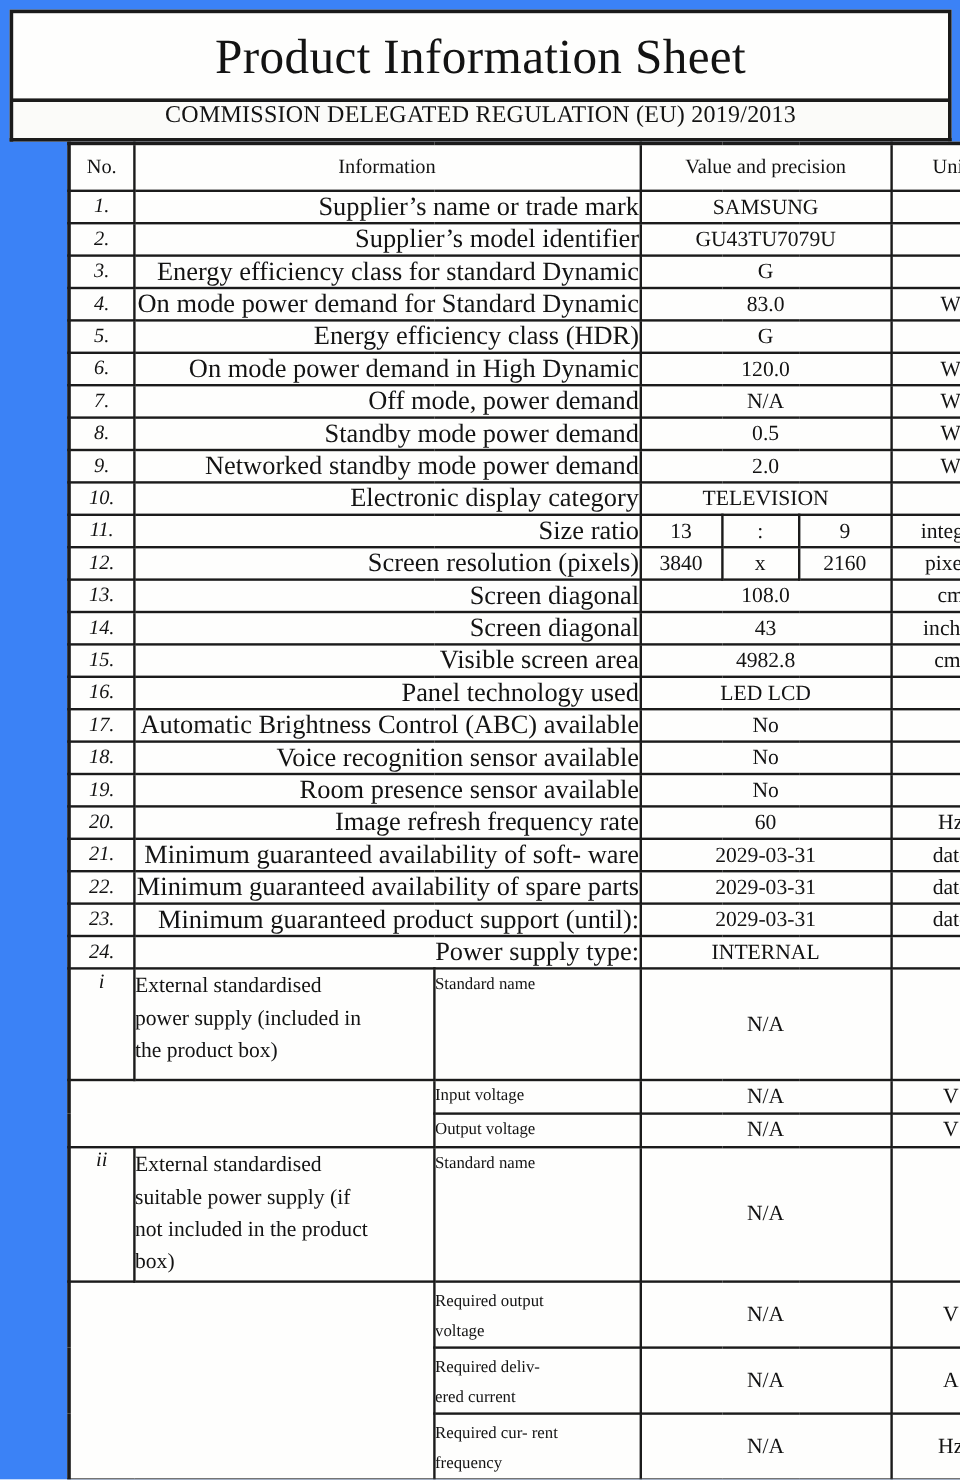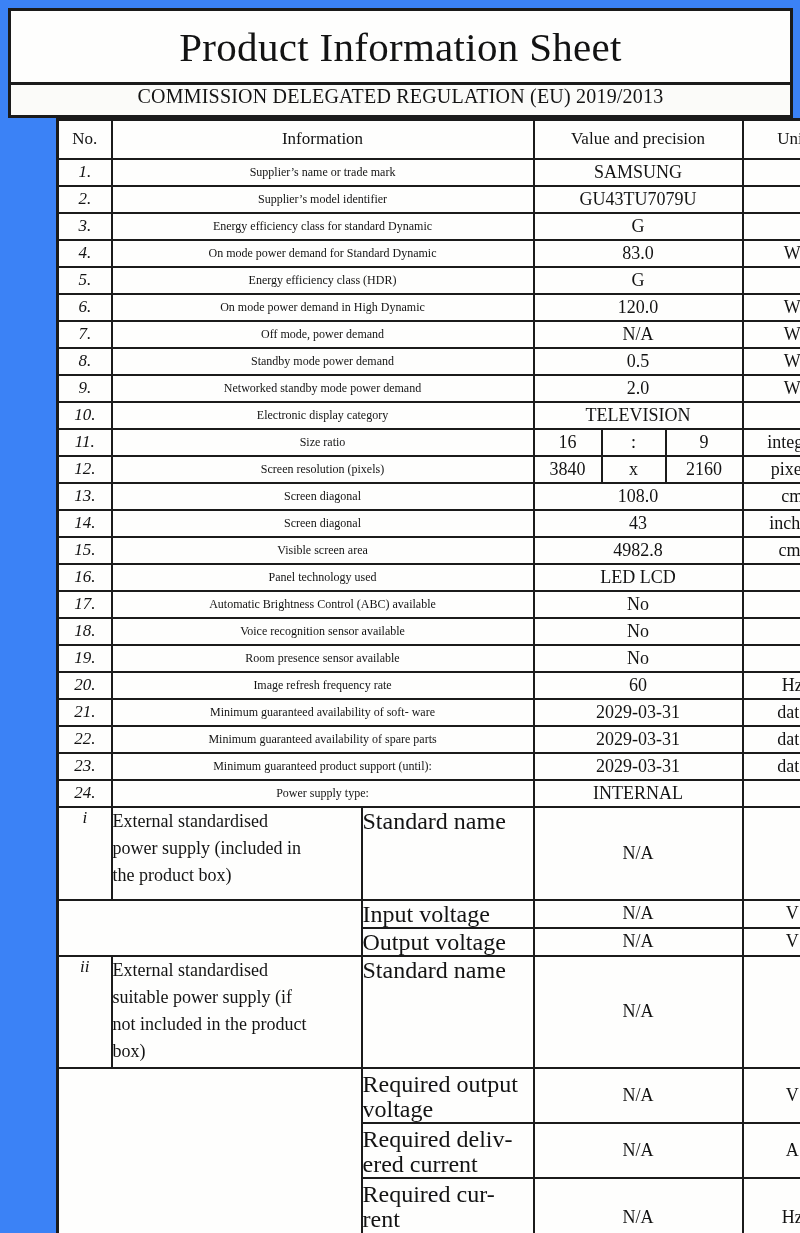--- a/index.html
+++ b/index.html
@@ -42,31 +42,31 @@
     border:2px solid #1b1b1b;
     padding:0;
     overflow:hidden;
   }
   .info-table{border:3px solid #1b1b1b;margin-left:48px;}
   .info-table thead tr{height:39px;}
   .info-table th{font-weight:normal;font-size:17px;text-align:center;vertical-align:middle;}
 
   tr.main-row{height:27px;}
   .no-cell{text-align:center;font-style:italic;font-size:17px;vertical-align:middle;}
-  .info-cell{text-align:center;padding-left:6px;font-size:12px;vertical-align:middle;line-height:20px;}
+  .info-cell{text-align:right;padding-left:6px;font-size:22px;vertical-align:middle;line-height:20px;}
   .value-cell{text-align:center;font-size:18px;vertical-align:middle;}
   .unit-cell{text-align:center;font-size:18px;vertical-align:middle;}
 
   .desc-cell{
     text-align:left;padding-left:6px;padding-right:4px;
     font-size:18px;line-height:27px;white-space:pre-line;
   }
   .sub-cell{
     text-align:left;padding-left:5px;padding-right:3px;
-    font-size:24px;line-height:26px;white-space:pre-line;vertical-align:middle;
+    font-size:14px;line-height:26px;white-space:pre-line;vertical-align:middle;
   }
   .va-top{vertical-align:top !important;padding-top:3px;}
   tr.tall .sub-cell{vertical-align:top;padding-top:3px;line-height:25px;}
   .blank-cell{background:#fefefd;}
 </style>
 </head>
 <body>
 
 <div class="page">
   <div class="sheet">
@@ -154,21 +154,21 @@
           </tr>
           <tr class="main-row">
             <td class="no-cell">10.</td>
             <td class="info-cell" colspan="2">Electronic display category</td>
             <td class="value-cell" colspan="3">TELEVISION</td>
             <td class="unit-cell"></td>
           </tr>
           <tr class="main-row">
             <td class="no-cell">11.</td>
             <td class="info-cell" colspan="2">Size ratio</td>
-            <td class="value-cell">16</td>
+            <td class="value-cell">13</td>
             <td class="value-cell">:</td>
             <td class="value-cell">9</td>
             <td class="unit-cell">integer</td>
           </tr>
           <tr class="main-row">
             <td class="no-cell">12.</td>
             <td class="info-cell" colspan="2">Screen resolution (pixels)</td>
             <td class="value-cell">3840</td>
             <td class="value-cell">x</td>
             <td class="value-cell">2160</td>

